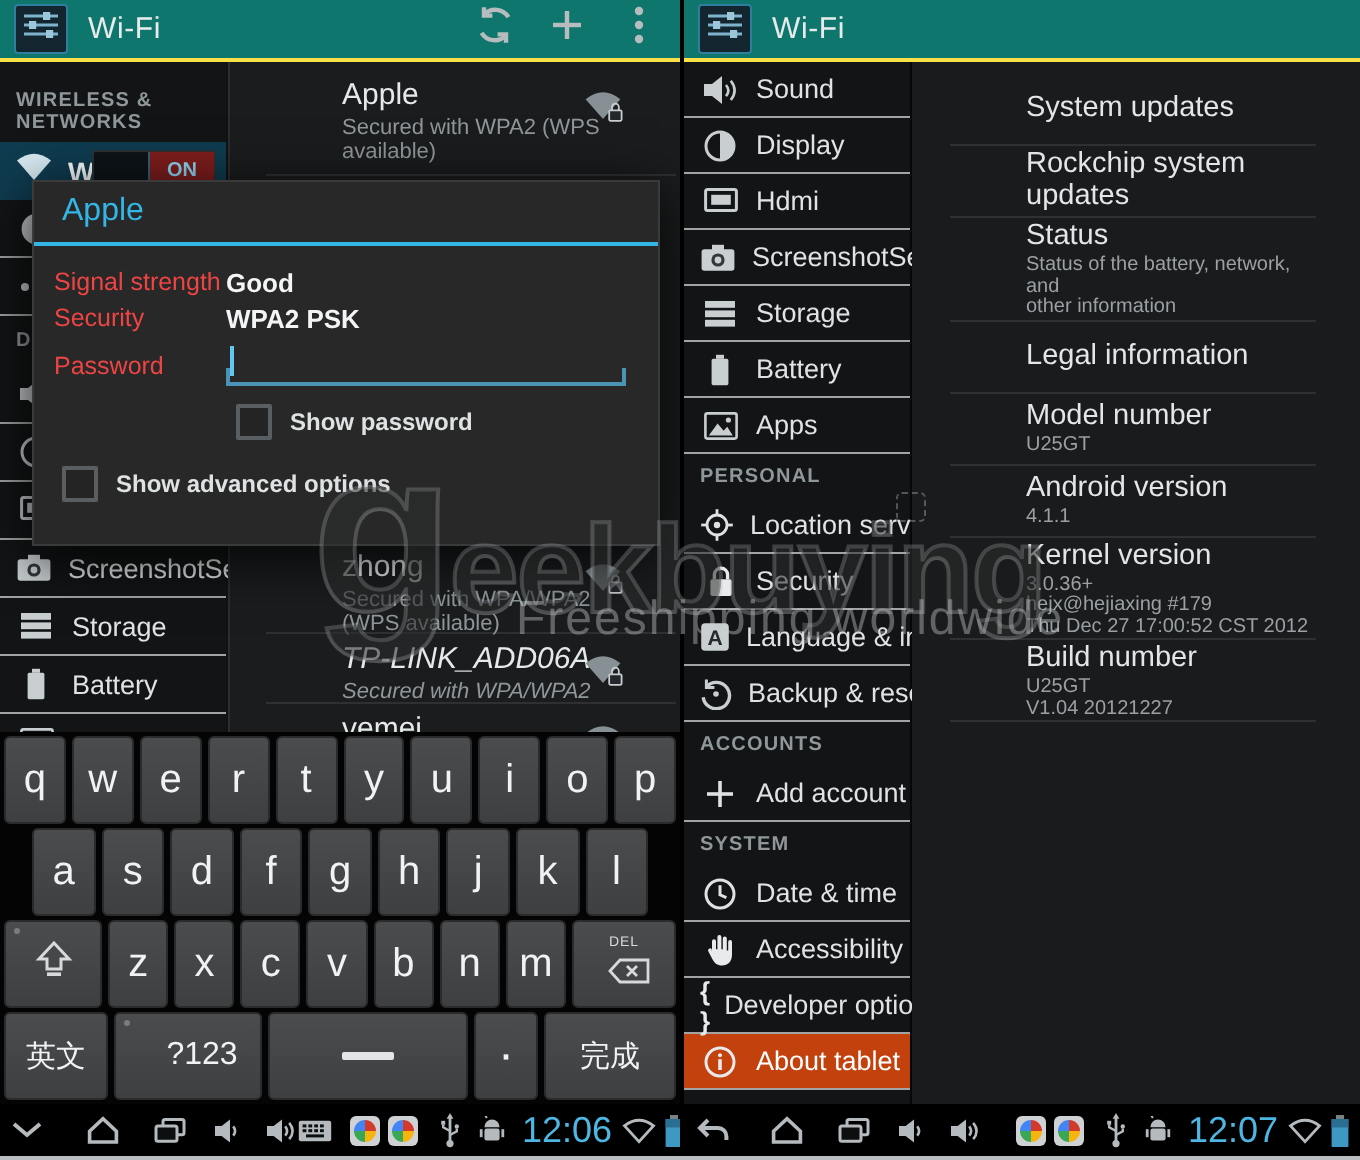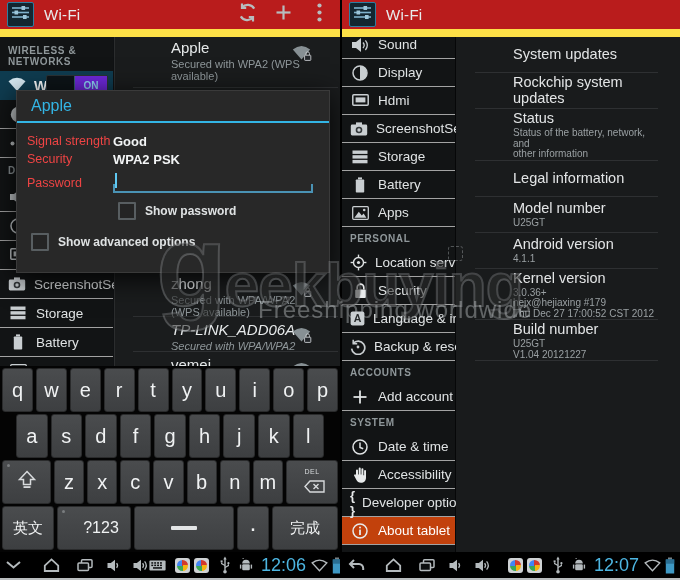--- a/index.html
+++ b/index.html
@@ -3,40 +3,40 @@
 <meta charset="utf-8">
 <style>
   html,body{margin:0;padding:0;background:#000;}
   body{width:680px;height:580px;position:relative;overflow:hidden;
        font-family:"Liberation Sans","DejaVu Sans",sans-serif;color:#e4e6e7;}
   .half{position:absolute;top:0;width:340px;height:580px;background:#101214;overflow:hidden;}
   .half.left{left:0;}
   .half.right{left:340px;border-left:2px solid #000;width:338px;}
 
   
-  .appbar{position:absolute;top:0;left:0;right:0;height:29px;background:#b91c1c;
-          display:flex;align-items:center;border-bottom:8px solid #fde047;z-index:8;}
+  .appbar{position:absolute;top:0;left:0;right:0;height:29px;background:#0f766e;
+          display:flex;align-items:center;border-bottom:2px solid #fde047;z-index:8;}
   .appbar .appicon{width:25px;height:23px;margin-left:7px;border:1px solid #2e7ea0;border-radius:2px;
           background:#132630;display:flex;align-items:center;justify-content:center;}
   .appbar .title{font-size:15px;color:#e8ebec;margin-left:10px;letter-spacing:.3px;}
   .appbar .spacer{flex:1;}
   .abtn{width:30px;height:26px;display:flex;align-items:center;justify-content:center;margin-right:6px;}
 
   
   .l-side{position:absolute;top:31px;left:0;width:113px;bottom:28px;background:#121415;z-index:1;}
   .l-list{position:absolute;top:31px;left:114px;right:0;bottom:28px;background:#1a1c1d;z-index:1;
           border-left:1px solid #2b2d2e;}
   .sechead{font-size:10px;font-weight:bold;color:#8f979a;letter-spacing:.6px;padding:14px 0 4px 8px;}
   .wifirow{height:29px;background:#0f3c50;display:flex;align-items:center;position:relative;}
   .wifirow .wicon{margin-left:8px;}
   .wifirow .wlabel{font-size:14px;font-weight:bold;color:#fff;margin-left:8px;}
   .toggle{position:absolute;right:5px;width:60px;height:19px;background:#0d1418;border:1px solid #2b3234;
           border-radius:2px;display:flex;}
   .toggle .track{flex:1;}
-  .toggle .thumb{width:32px;background:#6d28d9;border-left:1px solid #36606f;display:flex;align-items:center;justify-content:center;
+  .toggle .thumb{width:32px;background:#7f1d1d;border-left:1px solid #36606f;display:flex;align-items:center;justify-content:center;
           font-size:10px;font-weight:bold;color:#8fd9f8;}
   .srow{height:28px;display:flex;align-items:center;border-bottom:1px solid #a3a3a3;}
   .srow .sic{width:20px;margin-left:8px;display:flex;justify-content:center;}
   .srow .slabel{font-size:13.5px;color:#e0e3e4;margin-left:8px;white-space:nowrap;}
   .srow[data-type="header"]{height:25px;border-bottom:none;}
   .srow[data-type="header"] .slabel{font-size:10px;font-weight:bold;color:#8f979a;letter-spacing:.6px;margin-left:8px;}
   .srow.selected{background:#c2410c;}
   .srow.selected .slabel{color:#fff;}
 
   

